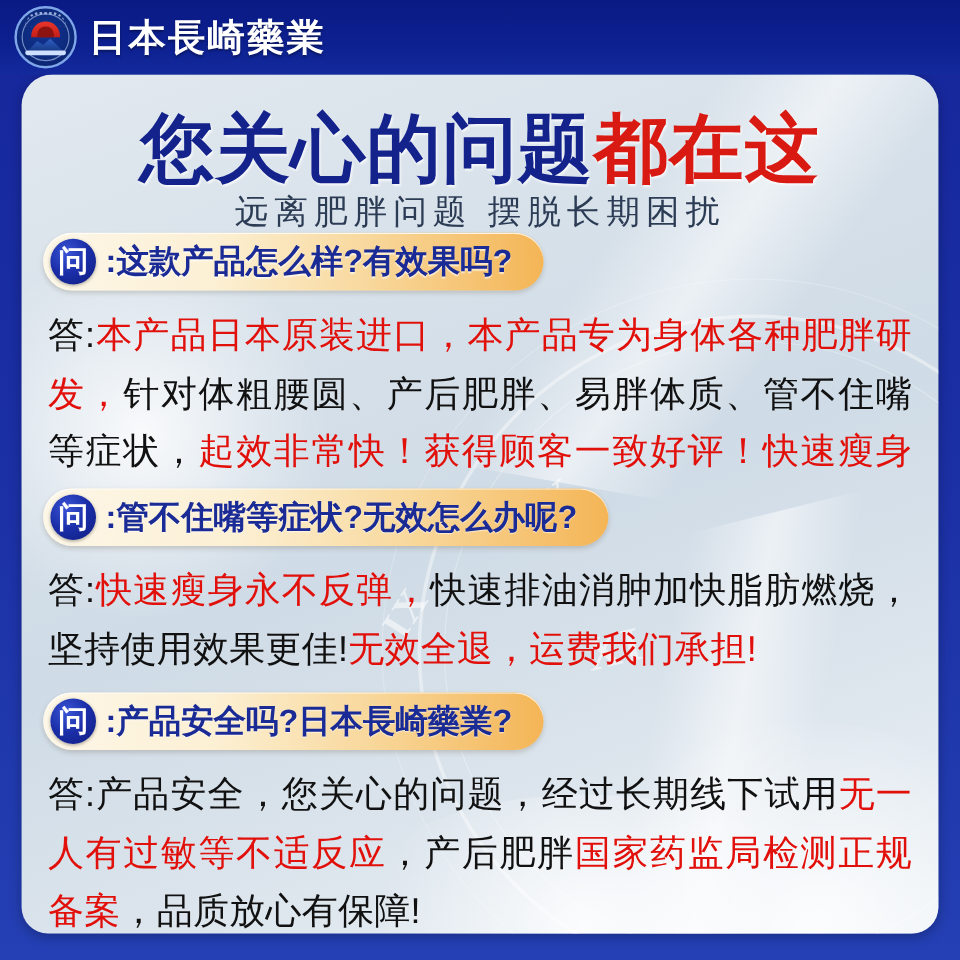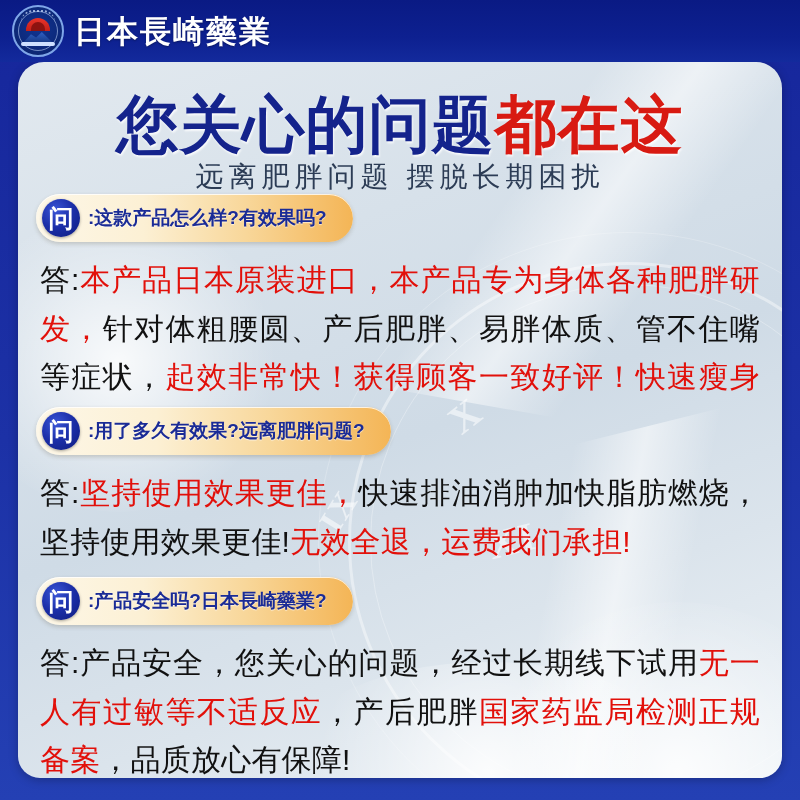--- a/index.html
+++ b/index.html
@@ -167,21 +167,21 @@
     border-radius:50%;
     background:radial-gradient(circle at 36% 30%, #3a55d6 0%, #1b2ea8 48%, #0e1b7d 100%);
     color:#ffffff;
     font-size:25px; font-weight:700;
     display:flex; align-items:center; justify-content:center;
     line-height:1;
     box-shadow:0 1px 3px rgba(0,0,0,.35);
   }
   .qtext {
     color:#1a2b96;
-    font-size:19px; font-weight:800;
+    font-size:27px; font-weight:800;
     letter-spacing:0px;
     white-space:nowrap;
     text-shadow:0 1px 1px rgba(255,255,255,.65);
   }
 
   .answer {
     margin:14px 22px 0 22px;
     font-size:30px;
     line-height:1.62;
     color:#1a1a1a;
@@ -238,24 +238,24 @@
           <div class="qtext">:这款产品怎么样?有效果吗?</div>
         </div>
         <div class="answer">
           <span class="alabel">答:</span><span><span class="r">本产品日本原装进口，本产品专为身体各种肥胖研发，</span><span class="k">针对体粗腰圆、产后肥胖、易胖体质、管不住嘴等症状，</span><span class="r">起效非常快！获得顾客一致好评！快速瘦身永不反弹。</span></span>
         </div>
       </div>
 
       <div class="qa qa2">
         <div class="qbar">
           <div class="qbadge">问</div>
-          <div class="qtext">:用了多久有效果?远离肥胖问题?</div>
+          <div class="qtext">:管不住嘴等症状?无效怎么办呢?</div>
         </div>
         <div class="answer">
-          <span class="alabel">答:</span><span><span class="r">坚持使用效果更佳，</span><span class="k">快速排油消肿加快脂肪燃烧，坚持使用效果更佳!</span><span class="r">无效全退，运费我们承担!</span></span>
+          <span class="alabel">答:</span><span><span class="r">快速瘦身永不反弹，</span><span class="k">快速排油消肿加快脂肪燃烧，坚持使用效果更佳!</span><span class="r">无效全退，运费我们承担!</span></span>
         </div>
       </div>
 
       <div class="qa qa3">
         <div class="qbar">
           <div class="qbadge">问</div>
           <div class="qtext">:产品安全吗?日本長崎藥業?</div>
         </div>
         <div class="answer">
           <span class="alabel">答:</span><span><span class="k">产品安全，您关心的问题，经过长期线下试用</span><span class="r">无一人有过敏等不适反应</span><span class="k">，产后肥胖</span><span class="r">国家药监局检测正规备案</span><span class="k">，品质放心有保障!</span></span>

